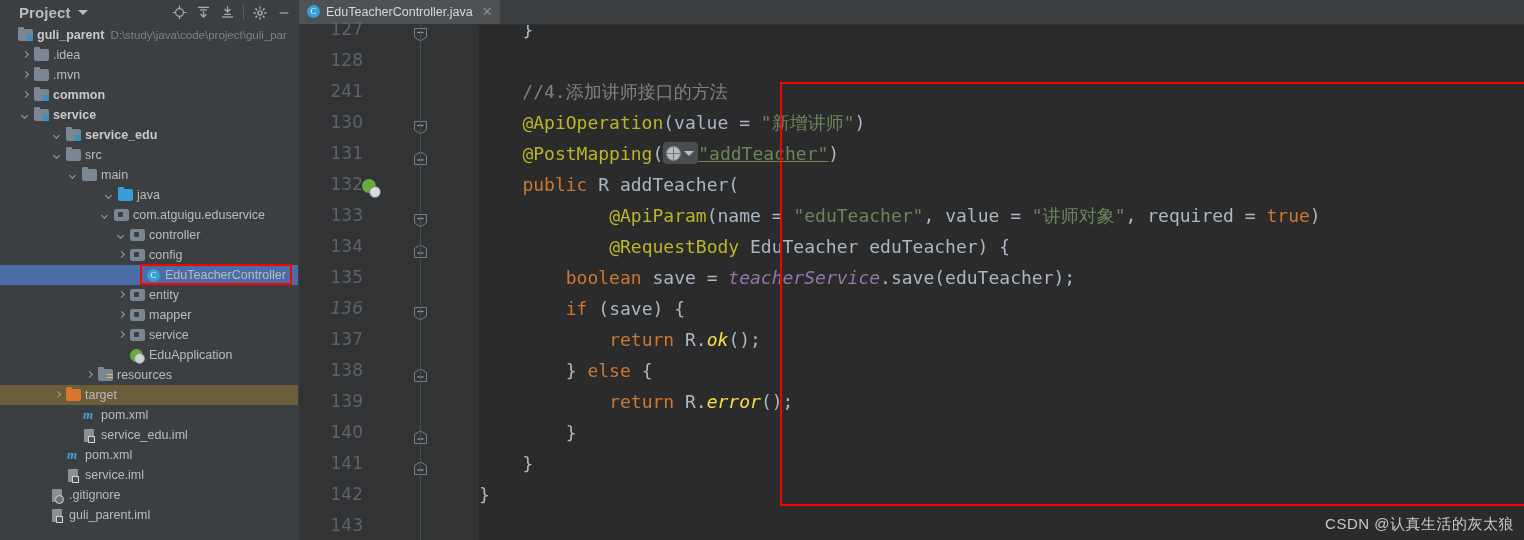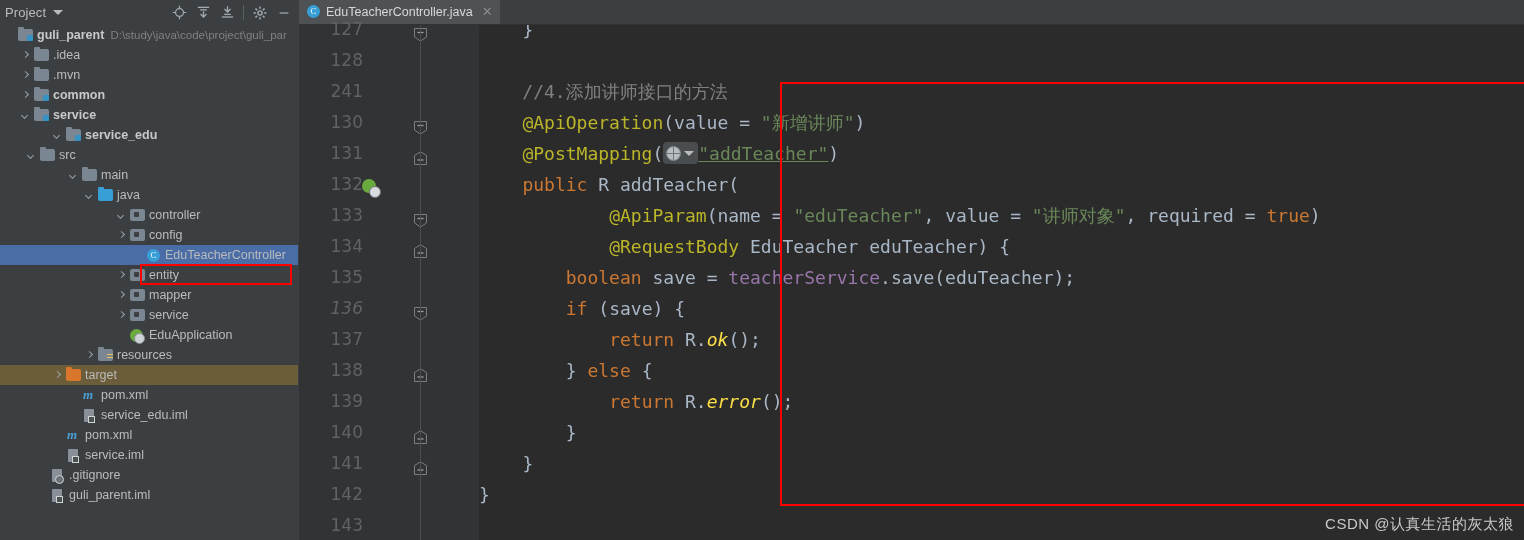--- a/index.html
+++ b/index.html
@@ -17,21 +17,21 @@
     position: absolute; left: 0; top: 0; width: 298px; height: 540px;
     background: #3c3f41;
     border-right: 1px solid #2b2b2b;
   }
   #project-header {
     position: relative; height: 25px; width: 298px;
     background: #3c3f41;
     display: flex; align-items: center;
   }
   #project-header-label {
-    color: #bbbbbb; font-size: 13px; padding-left: 5px; letter-spacing: .1px;
+    color: #bbbbbb; font-size: 15px; padding-left: 19px; letter-spacing: .1px; font-weight: bold;
   }
   .caret-down {
     width: 0; height: 0; margin-left: 7px;
     border-left: 5px solid transparent; border-right: 5px solid transparent;
     border-top: 5px solid #bbbbbb;
   }
   #project-toolbar {
     position: absolute; right: 2px; top: 0; height: 25px;
     display: flex; align-items: center; gap: 0px;
   }
@@ -191,21 +191,21 @@
     overflow: hidden;
   }
   .cl { position: absolute; left: 0; height: 31px; line-height: 31px; }
 
   
   .k  { color: #cc7832; }            
   .an { color: #bbb529; }            
   .s  { color: #6a8759; }            
   .cm { color: #808080; }            
   .d  { color: #a9b7c6; }            
-  .f  { color: #9876aa; }            
+  .f  { color: #9876aa; font-style: italic; }            
   .it { color: #fde047; font-style: italic; } 
   .ul { text-decoration: underline; text-decoration-color:#6a8759; }
 
   .inline-pill {
     display: inline-flex; align-items: center; justify-content: center;
     background: #4a4d4f; border-radius: 4px;
     height: 22px; padding: 0 2px 0 3px; vertical-align: middle;
     position: relative; top: -2px;
   }
   .pill-globe {
@@ -329,40 +329,47 @@
           </span>
           <span class="tlabel bold">service</span>
         </div>
         <div class="trow" style="padding-left: 52px;">
           <span class="arrow down"></span>
           <span class="ticon">
             <span class="ic-folder-mod"></span>
           </span>
           <span class="tlabel bold">service_edu</span>
         </div>
-        <div class="trow" style="padding-left: 26px;">
+        <div class="trow" style="padding-left: 52px;">
           <span class="arrow down"></span>
           <span class="ticon">
             <span class="ic-folder"></span>
           </span>
           <span class="tlabel">src</span>
         </div>
         <div class="trow" style="padding-left: 68px;">
           <span class="arrow down"></span>
           <span class="ticon">
             <span class="ic-folder"></span>
           </span>
           <span class="tlabel">main</span>
         </div>
-        <div class="trow" style="padding-left: 84px;">
+        <div class="trow" style="padding-left: 84px; margin-left: 20px;">
           <span class="arrow down"></span>
           <span class="ticon">
             <span class="ic-folder-src"></span>
           </span>
           <span class="tlabel">java</span>
+        </div>
+        <div class="trow" style="padding-left: 100px;">
+          <span class="arrow down"></span>
+          <span class="ticon">
+            <span class="ic-pkg"></span>
+          </span>
+          <span class="tlabel">com.atguigu.eduservice</span>
         </div>
         <div class="trow" style="padding-left: 116px;">
           <span class="arrow down"></span>
           <span class="ticon">
             <span class="ic-pkg"></span>
           </span>
           <span class="tlabel">controller</span>
         </div>
         <div class="trow" style="padding-left: 116px;">
           <span class="arrow right"></span>

